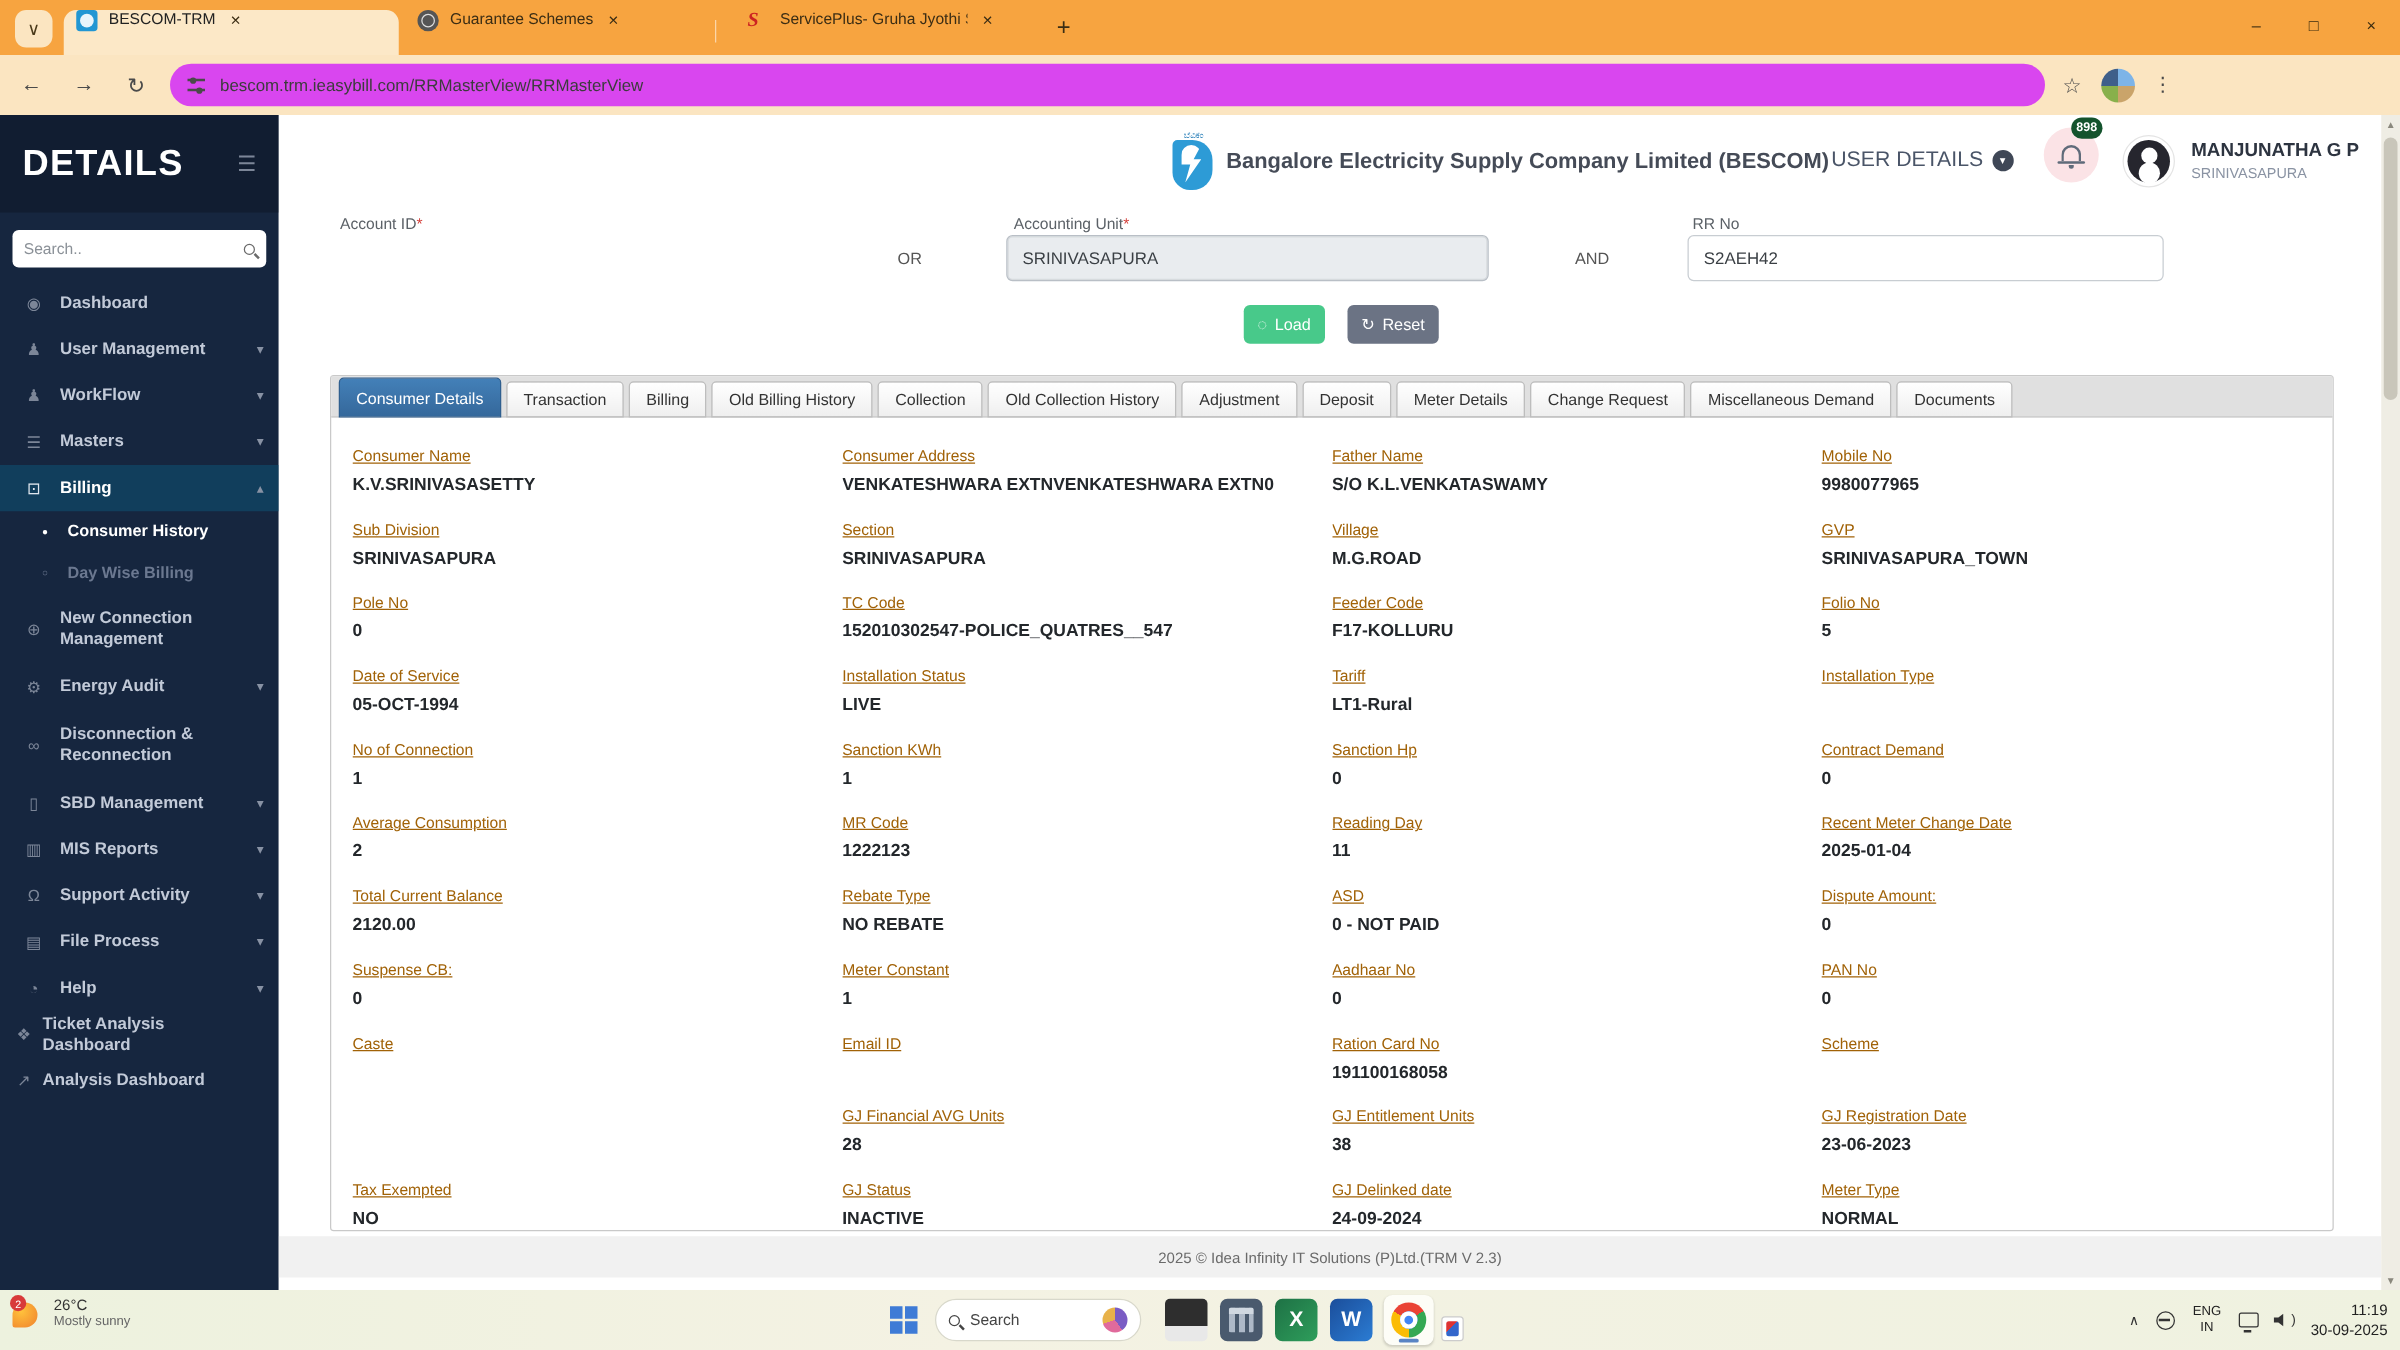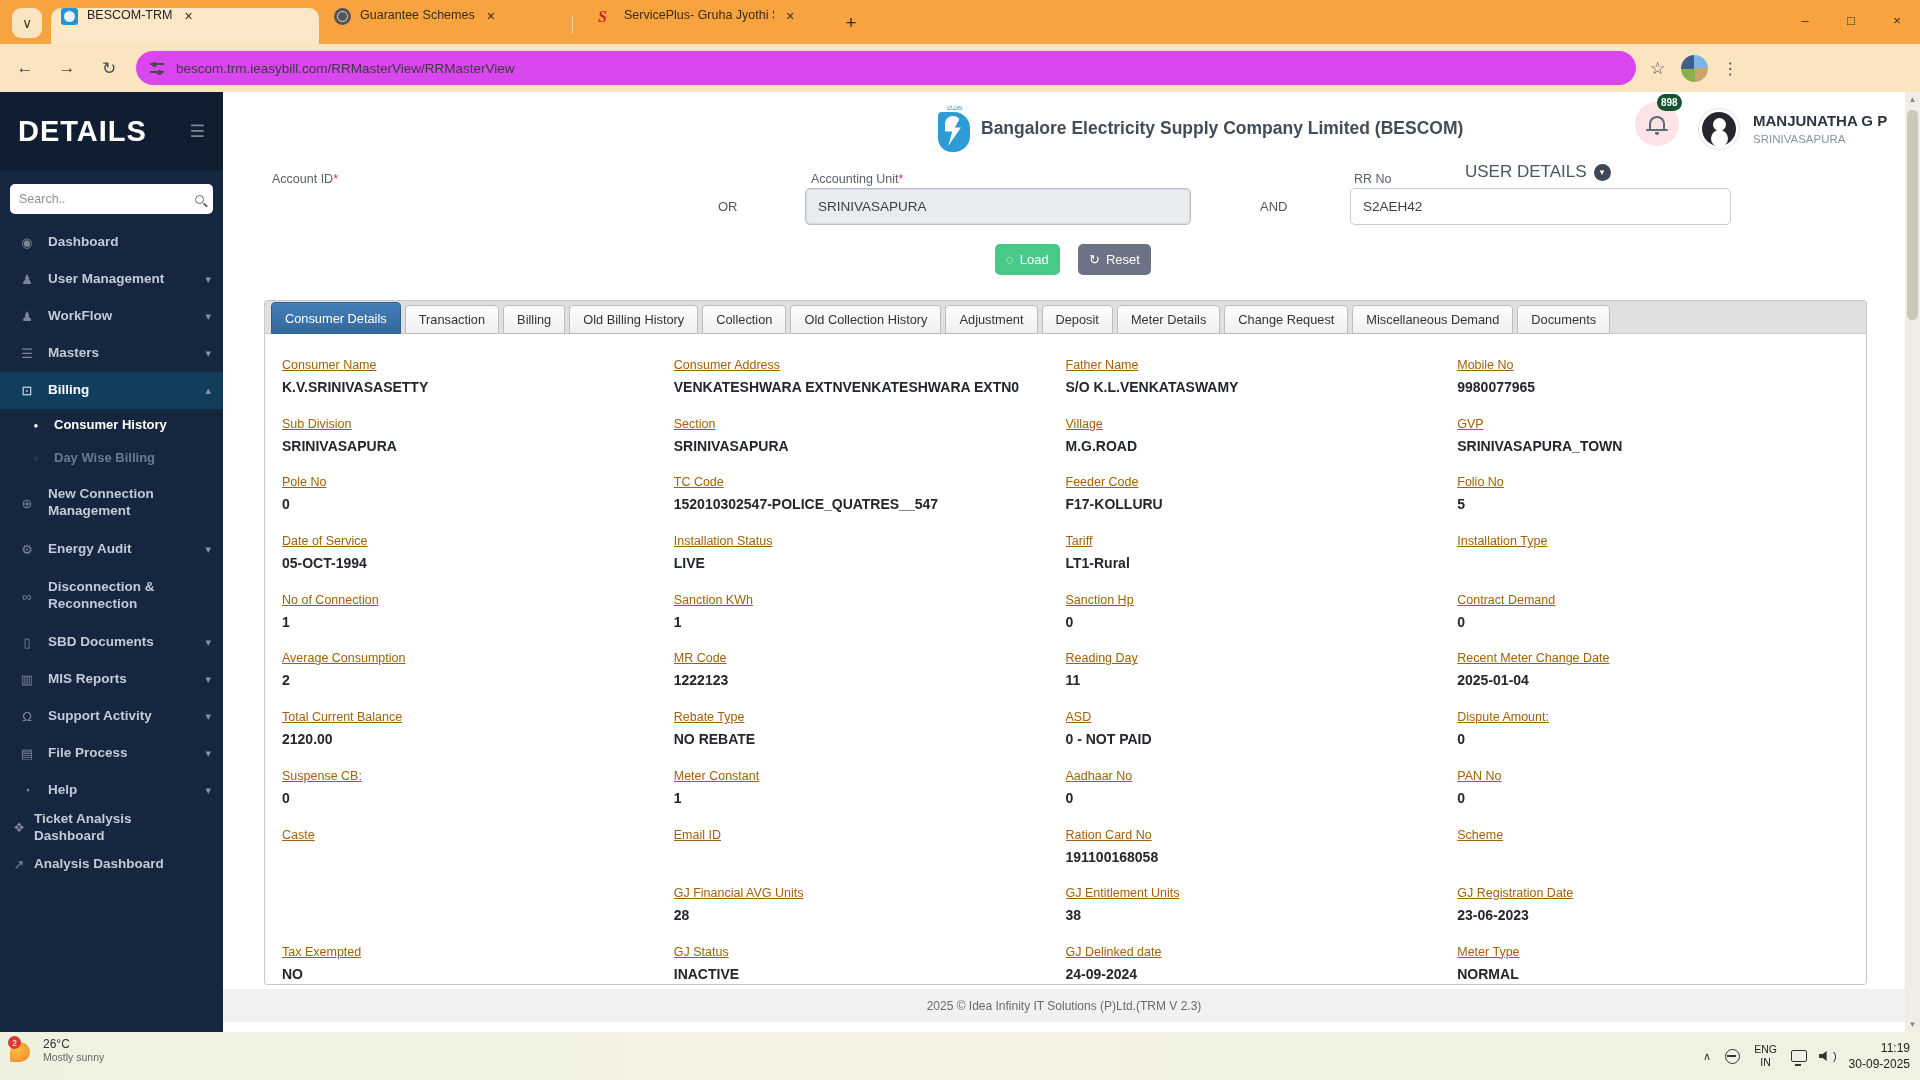--- a/index.html
+++ b/index.html
@@ -59,21 +59,21 @@
   #menu li.wide .ic { width:18px; margin-right:6px; }
 
   
   #main { position:absolute; top:92px; left:223px; right:15px; bottom:48px; background:#fff; overflow:hidden; }
   #apphead { position:absolute; top:0; left:0; right:0; height:78px; background:#fff; }
   .logo { position:absolute; left:715px; top:12px; width:34px; height:52px; }
   .logo .kan { font-size:7px; color:#1d78b5; text-align:center; white-space:nowrap; }
   .logo .mark { width:32px; height:40px; background:#2D9BD6; border-radius:4px 16px 16px 14px; position:relative; }
   .logo .mark::after { content:""; position:absolute; left:7px; top:4px; width:16px; height:30px; background:#fff; border-radius:8px 8px 2px 2px; clip-path:polygon(0 0,100% 0,62% 38%,100% 38%,20% 100%,45% 52%,0 52%); }
   .orgname { position:absolute; left:758px; top:26px; font-size:17.5px; font-weight:bold; color:#454B57; }
-  .udet { position:absolute; left:1242px; top:26px; font-size:17px; color:#4A5568; display:flex; align-items:center;margin-top:44px; }
+  .udet { position:absolute; left:1242px; top:26px; font-size:17px; color:#4A5568; display:flex; align-items:center; }
   .udet .circ { width:17px; height:17px; border-radius:50%; background:#3F4756; color:#fff; font-size:9px; display:flex; align-items:center; justify-content:center; margin-left:7px; }
   .bellwrap { position:absolute; left:1412px; top:10px; width:44px; height:44px; border-radius:50%; background:#FBE3E6; }
   .bell { position:absolute; left:14px; top:14px; width:16px; height:13px; border:2px solid #5f6b7a; border-bottom:none; border-radius:8px 8px 0 0; }
   .bell::after { content:""; position:absolute; left:-5px; bottom:-2px; width:22px; height:2px; background:#5f6b7a; border-radius:1px; }
   .bell::before { content:""; position:absolute; left:4px; bottom:-6px; width:4px; height:3px; border-radius:0 0 4px 4px; background:#5f6b7a; }
   .badge { position:absolute; left:1434px; top:2px; min-width:24px; height:17px; background:#14532d; color:#fff; font-size:10px; font-weight:bold; border-radius:9px; display:flex; align-items:center; justify-content:center; padding:0 4px; }
   .hdravatar { position:absolute; left:1475px; top:16px; width:42px; height:42px; border-radius:50%; background:#fff; border:1px solid #e4e4e4; }
   .hdravatar::before { content:""; position:absolute; inset:3px; border-radius:50%; background:#26262e; }
   .hdravatar::after { content:""; position:absolute; left:14px; top:9px; width:13px; height:13px; border-radius:50%; background:#fff; box-shadow:0 14px 0 2px #fff; }
   .uname { position:absolute; left:1530px; top:20px; font-size:15px; font-weight:bold; color:#2D3440; white-space:nowrap; }
@@ -261,21 +261,21 @@
       </li>
 
       <li class="two">
         <span class="ic">∞</span>
         <span class="lb">Disconnection &amp; Reconnection</span>
         <span class="chev"></span>
       </li>
 
       <li>
         <span class="ic">▯</span>
-        <span class="lb">SBD Documents</span>
+        <span class="lb">SBD Management</span>
         <span class="chev">▾</span>
       </li>
 
       <li>
         <span class="ic">▥</span>
         <span class="lb">MIS Reports</span>
         <span class="chev">▾</span>
       </li>
 
       <li>
@@ -614,20 +614,42 @@
   <div id="weather">
     <div class="wicon">
       <div class="sun"></div>
       <div class="wbadge">2</div>
     </div>
     <div>
       <div class="wt">26°C</div>
       <div class="wd">Mostly sunny</div>
     </div>
   </div>
+  <div id="centericons">
+    <div class="winlogo">
+        <span></span>
+        <span></span>
+        <span></span>
+        <span></span>
+      </div>
+    <div id="tb-search">
+      <span class="mag"></span>
+      <span class="stxt">Search</span>
+      <span class="shl"></span>
+    </div>
+    <div class="tbicon ic-dark"></div>
+    <div class="tbicon ic-calc"></div>
+    <div class="tbicon ic-office ic-excel">X</div>
+    <div class="tbicon ic-office ic-word">W</div>
+    <div class="chromeplate">
+        <div class="chromeball"></div>
+        <div class="ind"></div>
+      </div>
+    <div class="ic-small"></div>
+  </div>
   <div id="tray">
     <span class="trchev">∧</span>
     <span class="dnd"></span>
     <span class="lang">
       <div>ENG</div>
       <div>IN</div>
     </span>
     <span class="netic"></span>
     <span class="spk"></span>
     <span class="spkw">)</span>

